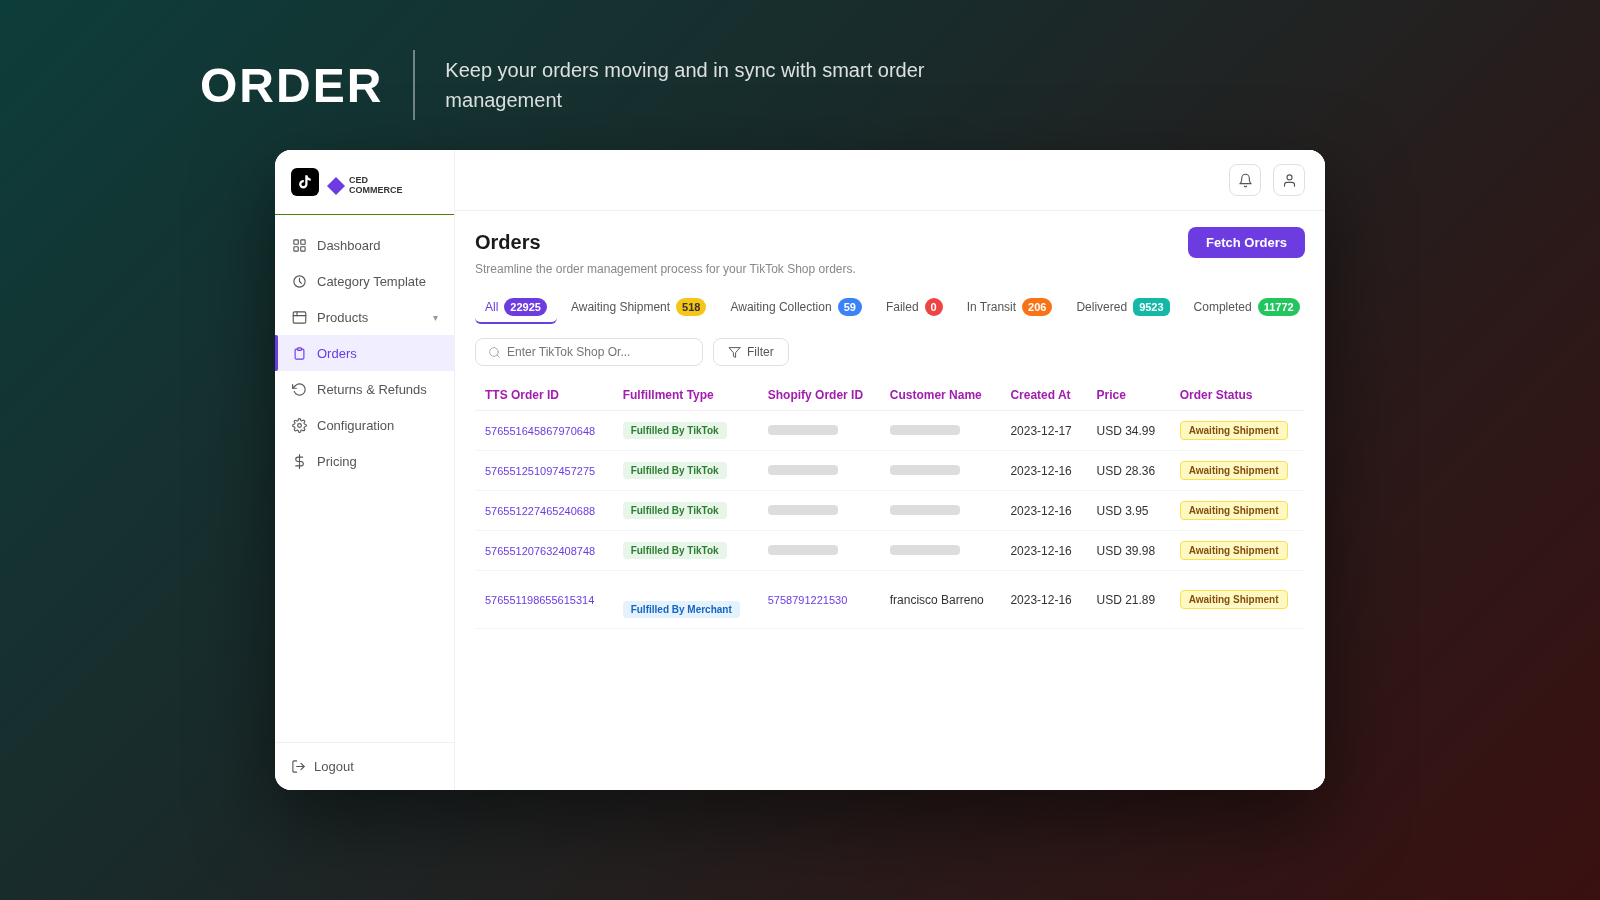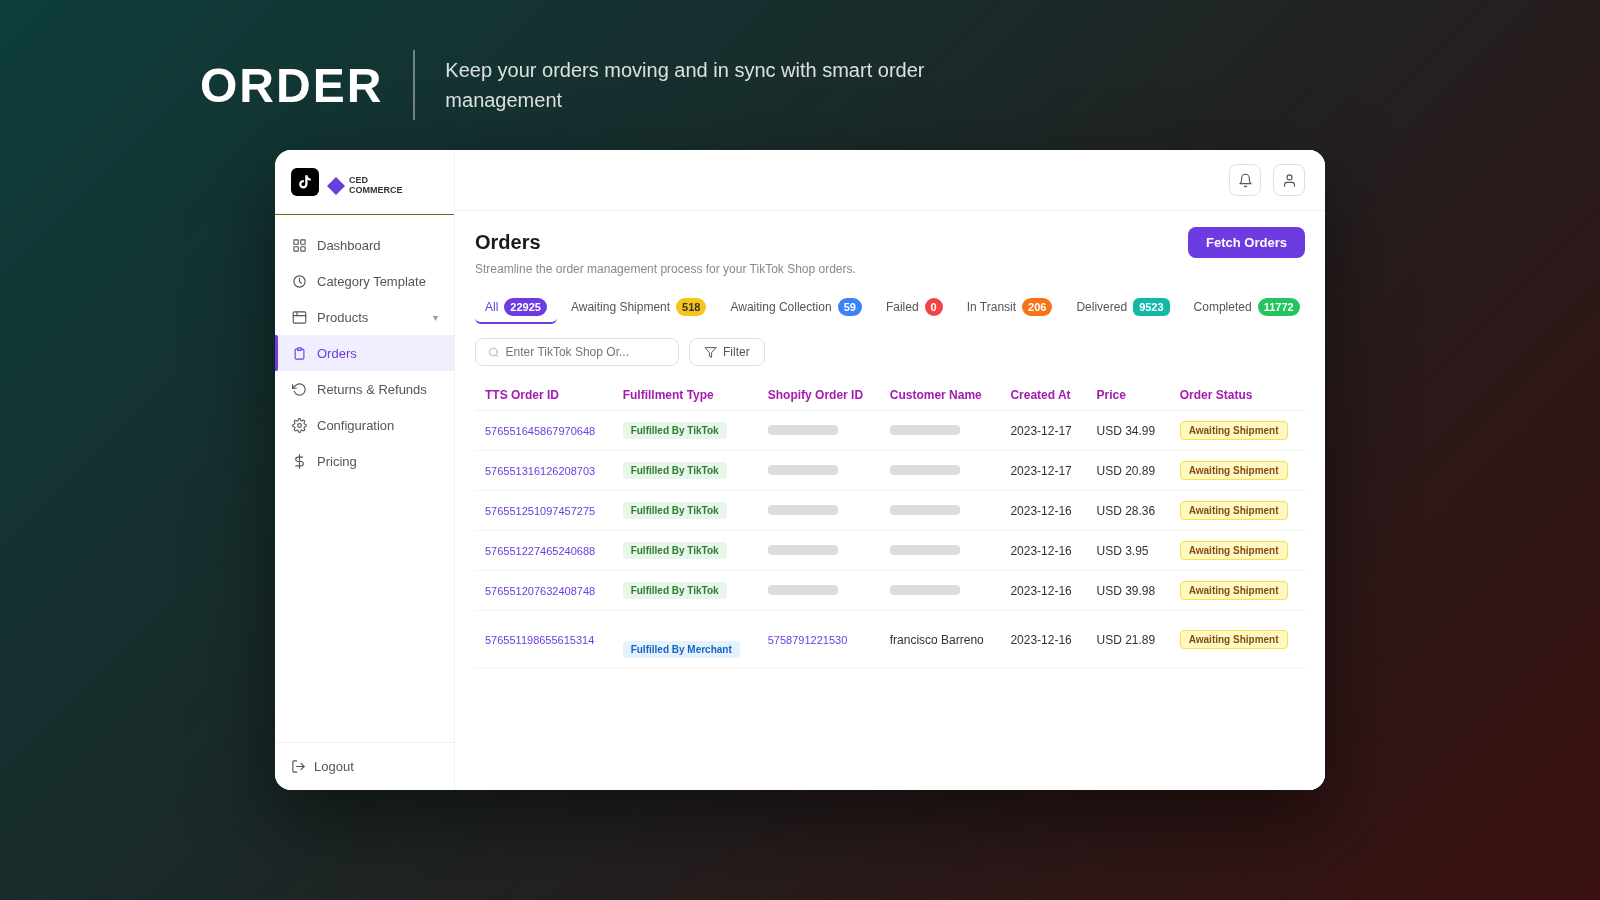--- a/index.html
+++ b/index.html
@@ -272,21 +272,21 @@
     }
     .search-input {
       display: flex;
       align-items: center;
       gap: 6px;
       border: 1px solid #e0e0e0;
       border-radius: 8px;
       padding: 6px 12px;
       font-size: 12px;
       color: #999;
-      width: 204px;
+      width: 228px;
       background: #fff;
     }
     .filter-btn {
       display: flex;
       align-items: center;
       gap: 6px;
       border: 1px solid #e0e0e0;
       border-radius: 8px;
       padding: 6px 14px;
       font-size: 12px;
@@ -570,29 +570,20 @@
           </tr>
         </thead>
         <tbody id="orders-tbody">
         <tr>
               <td><a href="#" class="order-id-link">576551645867970648</a></td>
               <td><span class="fulfillment-badge">Fulfilled By TikTok</span></td>
               <td><span class="customer-blur"></span></td>
               <td><span class="customer-blur"></span></td>
               <td>2023-12-17</td>
               <td>USD 34.99</td>
-              <td><span class="status-badge">Awaiting Shipment</span></td>
-            </tr>
-            <tr>
-              <td><a href="#" class="order-id-link">576551316126208703</a></td>
-              <td><span class="fulfillment-badge">Fulfilled By TikTok</span></td>
-              <td><span class="customer-blur"></span></td>
-              <td><span class="customer-blur"></span></td>
-              <td>2023-12-17</td>
-              <td>USD 20.89</td>
               <td><span class="status-badge">Awaiting Shipment</span></td>
             </tr>
             <tr>
               <td><a href="#" class="order-id-link">576551251097457275</a></td>
               <td><span class="fulfillment-badge">Fulfilled By TikTok</span></td>
               <td><span class="customer-blur"></span></td>
               <td><span class="customer-blur"></span></td>
               <td>2023-12-16</td>
               <td>USD 28.36</td>
               <td><span class="status-badge">Awaiting Shipment</span></td>

